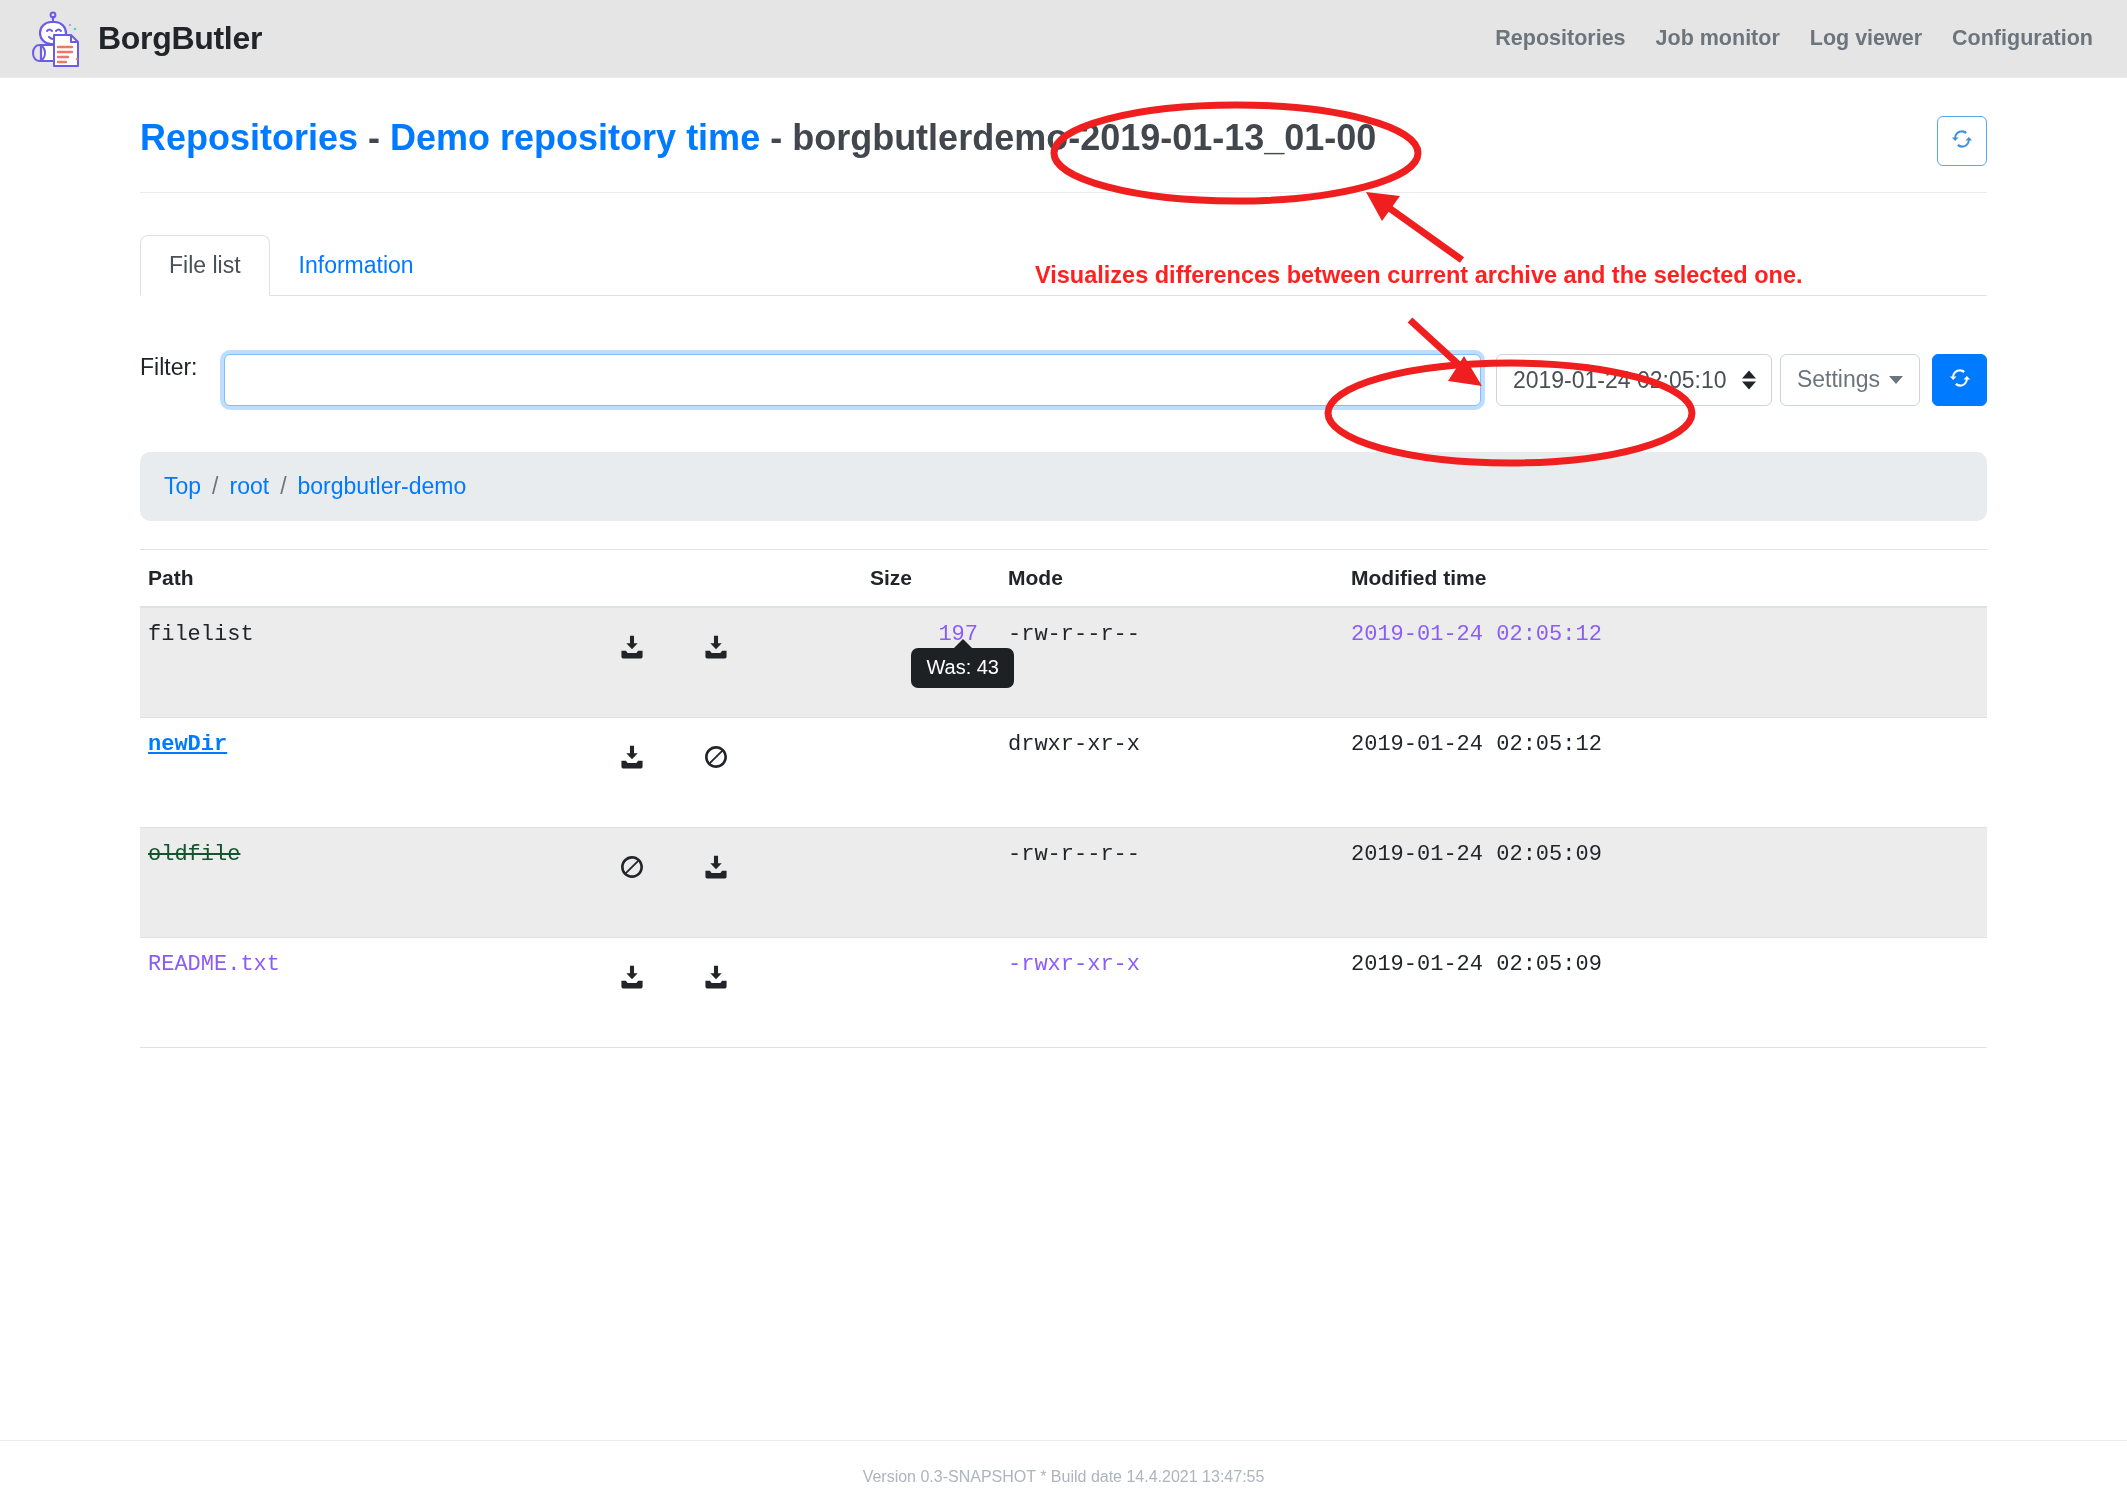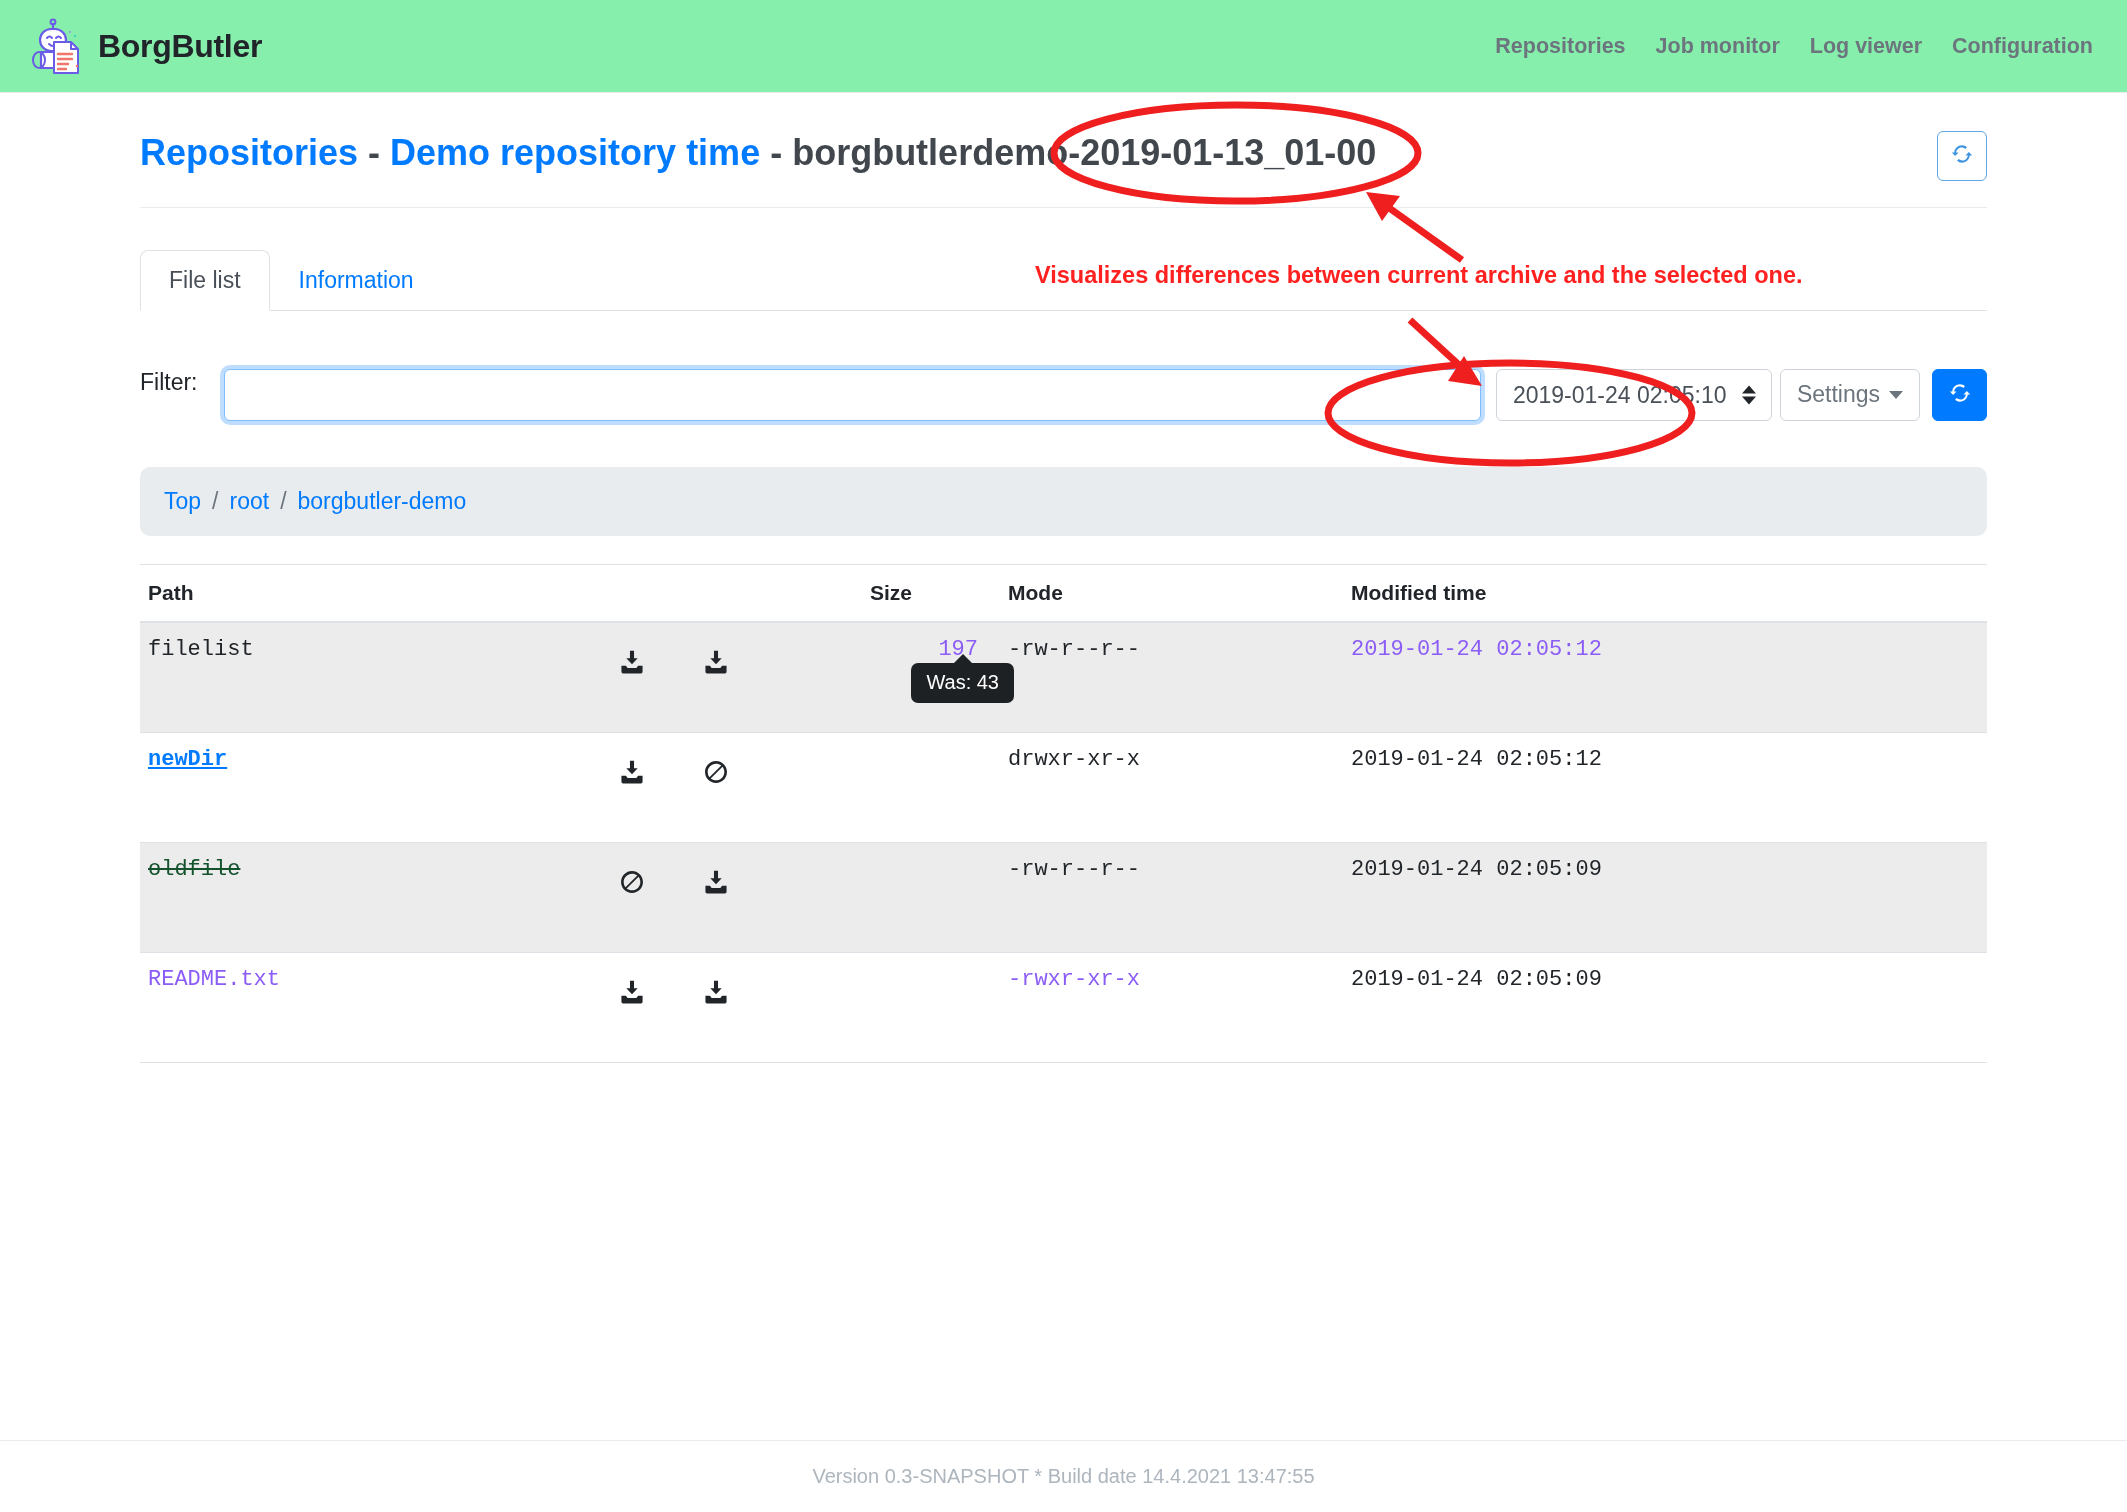--- a/index.html
+++ b/index.html
@@ -8,25 +8,25 @@
     width: 2127px; height: 1512px;
     background: #ffffff;
     font-family: "Liberation Sans", sans-serif;
     color: #212529;
     position: relative;
     overflow: hidden;
   }
 
   
   .navbar {
-    height: 93px;
+    height: 78px;
     border-bottom: 1px solid #e9ecef;
     display: flex; align-items: center;
     padding: 0 26px 0 30px;
-    background: #86efac;
+    background: #e5e5e5;
   }
   .brand { display: flex; align-items: center; gap: 16px; }
   .brand-logo { width: 52px; height: 56px; flex: none; }
   .brand-name { font-size: 32px; font-weight: bold; color: #212529; letter-spacing: -0.3px; }
   .nav-links { margin-left: auto; display: flex; align-items: center; gap: 30px; padding-right: 8px;}
   .nav-link {
     font-size: 21.5px; font-weight: bold; color: #6c757d;
     text-decoration: none; white-space: nowrap;
   }
 
@@ -208,21 +208,21 @@
     border-left: 10px solid transparent; border-right: 10px solid transparent;
     border-bottom: 10px solid #1d2124;
   }
 
   
   .footer {
     position: absolute; left: 0; right: 0; bottom: 0;
     height: 72px;
     border-top: 1px solid #e9ecef;
     display: flex; align-items: center; justify-content: center;
-    font-size: 20px; color: #adb5bd;
+    font-size: 16px; color: #adb5bd;
   }
 
   
   .annot-layer {
     position: absolute; left: 0; top: 0; width: 2127px; height: 1512px;
     pointer-events: none; z-index: 20;
   }
   .annot-text {
     position: absolute;
     left: 1035px; top: 262px;

